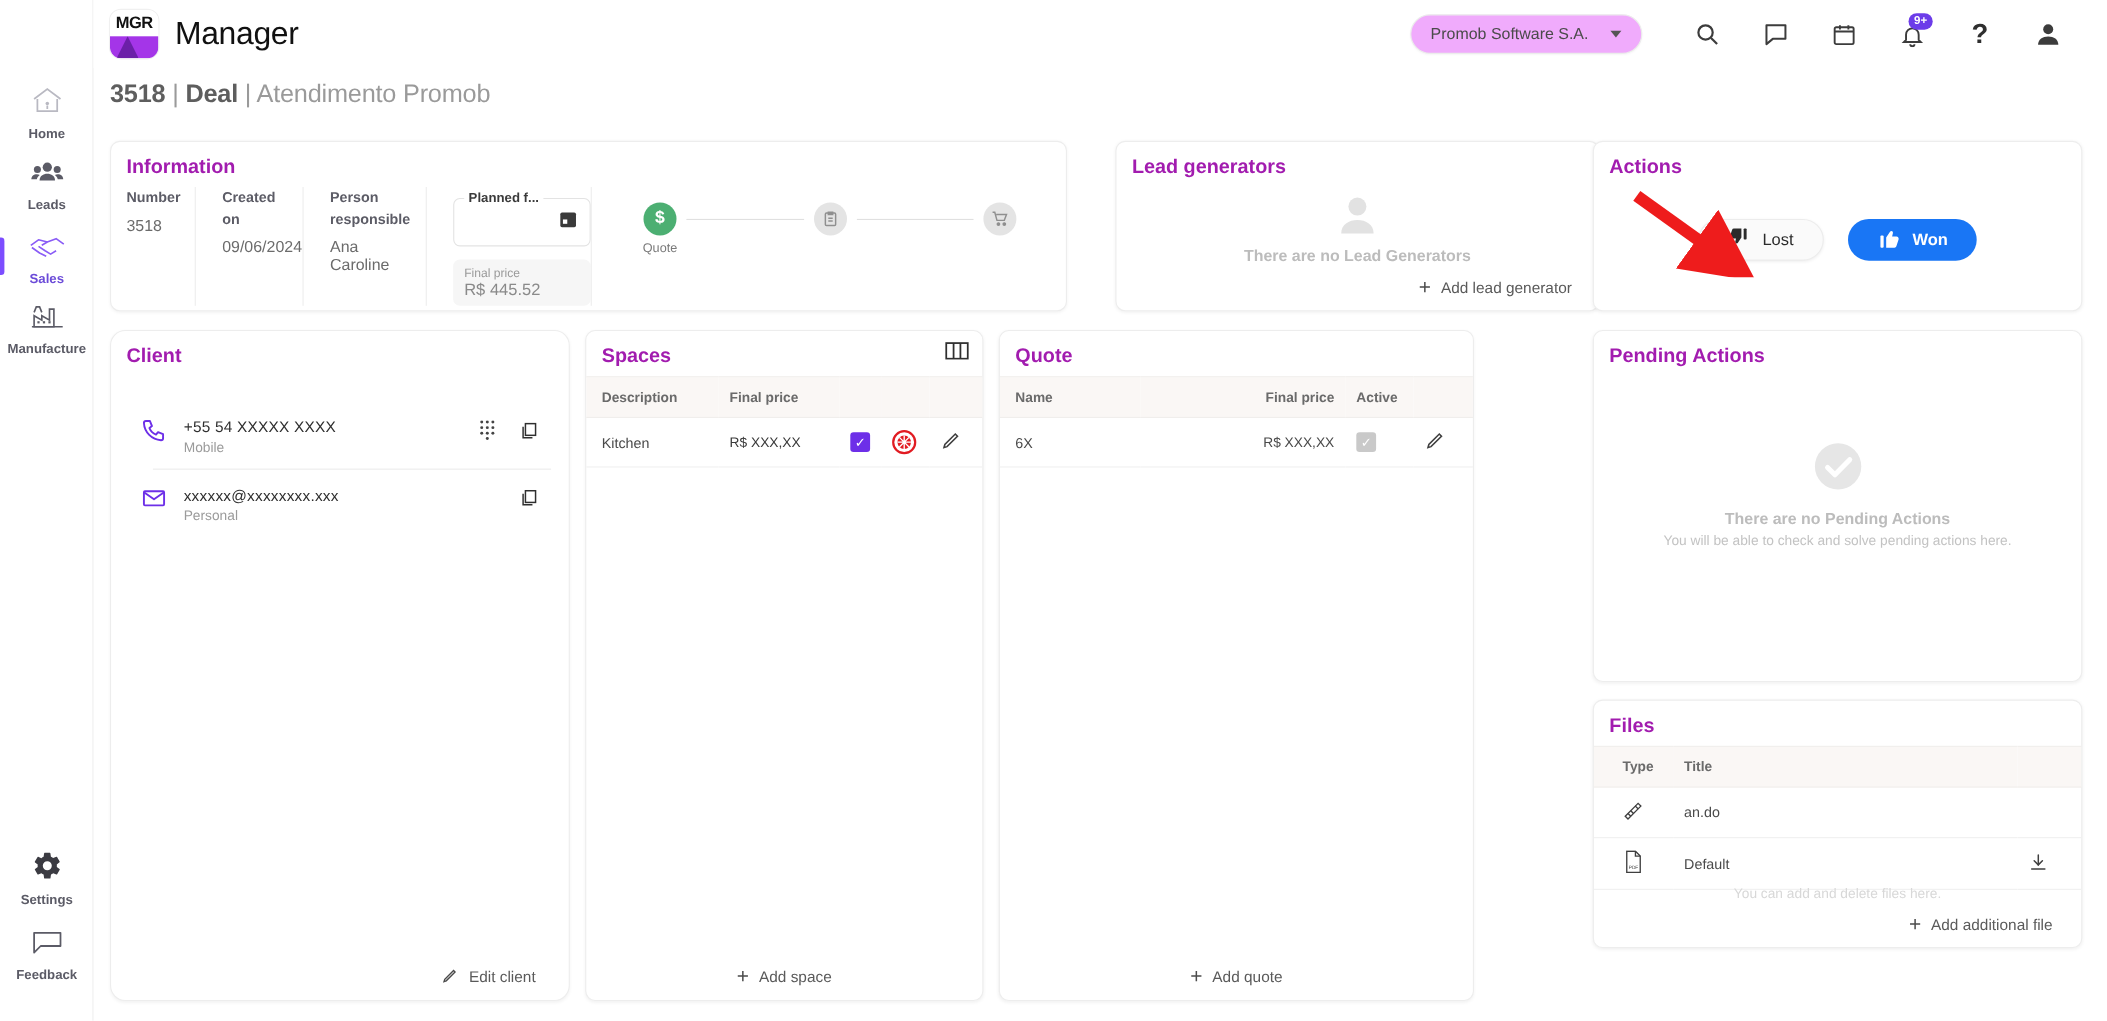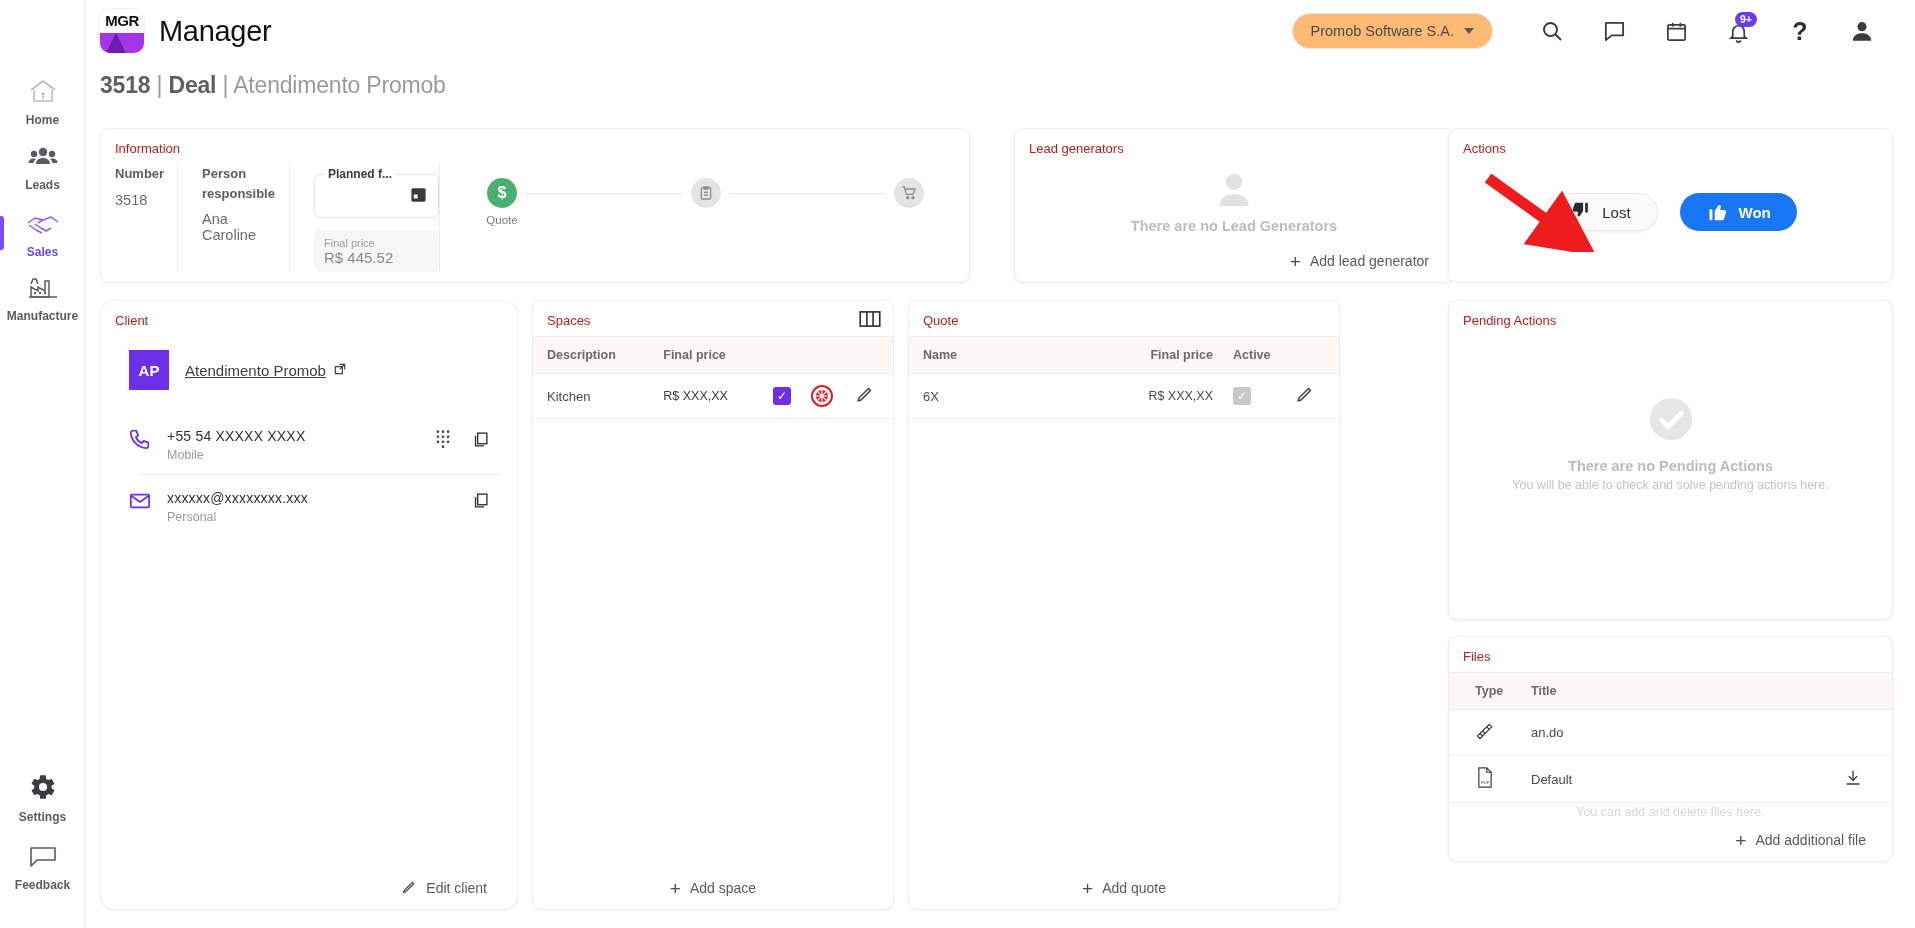--- a/index.html
+++ b/index.html
@@ -34,24 +34,24 @@
     background: #6b1fa8;
     clip-path: polygon(0 100%, 50% 0, 100% 100%);
   }
   .brand-name { font-size: 29px; color: #111111; letter-spacing: -0.3px; }
 
   .topbar-right {
     margin-left: auto; display: flex; align-items: center; gap: 0px;
     padding-right: 22px;
   }
   .org-pill {
-    display: flex; align-items: center; gap: 10px;
+    display: flex; align-items: center; gap: 20px;
     border: 1px solid #ececec; border-radius: 22px;
     padding: 9px 18px; font-size: 14.5px; color: #4a4a4a;
-    background: #fdba74; margin-right: 28px; box-shadow: 0 1px 2px rgba(0,0,0,.04);
+    background: #f0abfc; margin-right: 28px; box-shadow: 0 1px 2px rgba(0,0,0,.04);
   }
   .chev { width: 0; height: 0; border-left: 5px solid transparent;
           border-right: 5px solid transparent; border-top: 6px solid #555; }
   .ticon {
     width: 46px; height: 46px; display: flex; align-items: center;
     justify-content: center; position: relative; color: #3c3c3c;
     margin: 0 8px;
   }
   .badge {
     position: absolute; top: 4px; right: 4px; background: #6c3ce9;
@@ -81,21 +81,21 @@
     color: #9a9a9a; letter-spacing: -0.2px;
   }
   .page-title b { color: #5e5e5e; font-weight: bold; }
 
   
   .card {
     position: absolute; background: #fff; border: 1px solid #ededed;
     border-radius: 9px; box-shadow: 0 1px 3px rgba(0,0,0,.05);
   }
   .card-title {
-    font-size: 13px; font-weight: normal; color: #b91c1c;
+    font-size: 18px; font-weight: bold; color: #a21caf;
     padding: 12px 14px 8px 14px;
   }
 
   
   #card-information { left: 100px; top: 128px; width: 870px; height: 155px; }
   .info-cols { display: flex; height: 108px; padding: 0 14px; }
   .info-col { padding: 0 22px 0 0; position: relative; }
   .info-col + .info-col { padding-left: 24px; border-left: 1px solid #ededed; }
   .info-lbl { font-size: 13px; font-weight: bold; color: #5c5c66; line-height: 1.5; max-width: 90px;}
   .info-val { font-size: 14.5px; color: #6b6b6b; margin-top: 8px; }
@@ -358,20 +358,24 @@
 
 <div class="card" id="card-information">
   <div class="card-title">Information</div>
   <div class="info-cols">
 
     <div class="info-col" style="width:62px">
       <div class="info-lbl">Number</div>
       <div class="info-val">3518</div>
     </div>
 
+    <div class="info-col" style="width:98px">
+      <div class="info-lbl">Created on</div>
+      <div class="info-val">09/06/2024</div>
+    </div>
 
     <div class="info-col" style="width:112px">
       <div class="info-lbl">Person responsible</div>
       <div class="info-val">Ana Caroline</div>
     </div>
 
     <div class="info-col" style="width:150px;padding-top:10px">
       <div class="field-outline">
         <span class="field-legend">Planned f...</span>
         <span style="flex:1;font-size:14px;color:#555"></span>
@@ -474,33 +478,20 @@
         <path d="M0,0 L6,3 L0,6 z" fill="#ee1c1c"></path>
       </marker>
     </defs>
     <path d="M6 6 L84 62" stroke="#ee1c1c" stroke-width="11" fill="none" marker-end="url(#ah)"></path>
   </svg>
 </div>
 
 <div class="card" id="card-client">
   <div class="card-title">Client</div>
 
-  <div class="client-head">
-    <div class="avatar-sq">AP</div>
-    <div class="client-link">
-      <span>Atendimento Promob</span>
-      <span>
-        <svg width="14" height="14" viewBox="0 0 24 24" fill="none" stroke="#3e3e3e" stroke-width="2">
-          <path d="M4 8 h12 v12 H4 z"></path>
-            <path d="M11 4 h9 v9"></path>
-            <path d="M12 12 L20 4"></path>
-        </svg>
-      </span>
-    </div>
-  </div>
 
   <div style="padding-top:22px">
     <div class="contact-row">
       <span>
         <svg width="22" height="22" viewBox="0 0 24 24" fill="none" stroke="#6d2fe8" stroke-width="1.9" stroke-linejoin="round">
           <path d="M4 3 h4 l2 5 -2.5 2a12 12 0 006.5 6.5l2-2.5 5 2 v4 a2 2 0 01-2 2A18 18 0 012 5a2 2 0 012-2z"></path>
         </svg>
       </span>
       <div class="contact-main">
         <div class="contact-val">+55 54 XXXXX XXXX</div>

